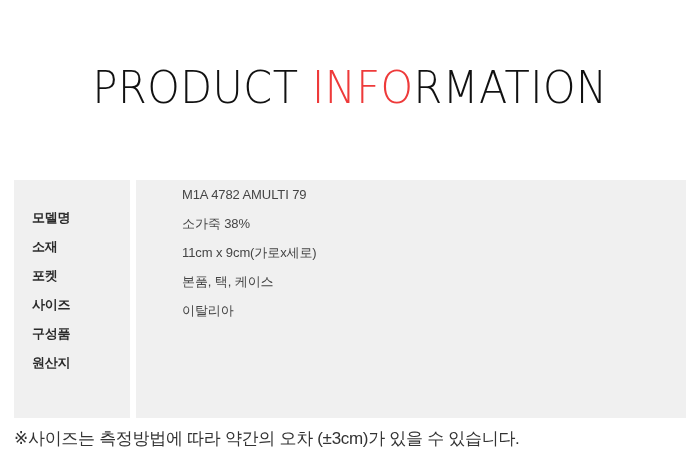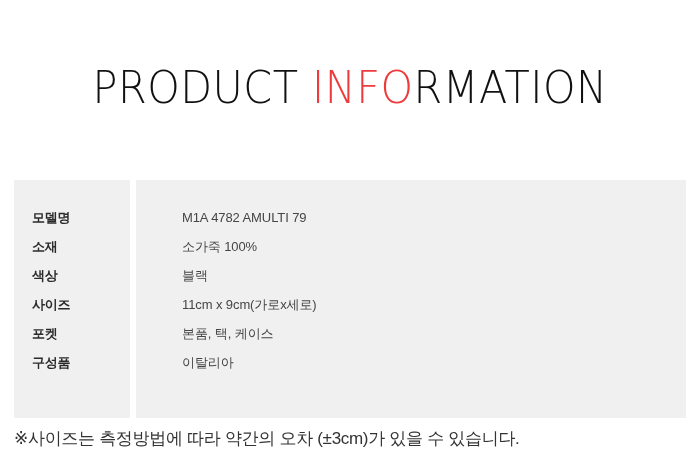--- a/index.html
+++ b/index.html
@@ -62,21 +62,20 @@
   }
   .spec-col-gap {
     width: 6px;
     background: #ffffff;
   }
   .spec-col-values {
     flex: 1 1 auto;
     background: #f0f0f0;
     display: flex;
     flex-direction: column;
-    padding-top: 23px;
     box-sizing: border-box;
   }
   .cell {
     height: 29px;
     line-height: 29px;
     font-size: 13px;
     white-space: nowrap;
     overflow: hidden;
   }
   .cell-label {
@@ -111,32 +110,31 @@
   <div class="page-title">
     <span class="seg-dark">PRODUCT </span><span class="seg-red">INFO</span><span class="seg-dark">RMATION</span>
   </div>
 </div>
 
 <div class="spec-table">
 
   <div class="spec-col-labels">
     <div class="cell cell-label">모델명</div>
     <div class="cell cell-label">소재</div>
-    <div class="cell cell-label">색상</div>
+    <div class="cell cell-label">포켓</div>
     <div class="cell cell-label">사이즈</div>
-    <div class="cell cell-label">포켓</div>
     <div class="cell cell-label">구성품</div>
+    <div class="cell cell-label">원산지</div>
   </div>
 
   <div class="spec-col-gap"></div>
 
   <div class="spec-col-values">
     <div class="cell cell-value">M1A 4782 AMULTI 79</div>
-    <div class="cell cell-value">소가죽 100%</div>
-    <div class="cell cell-value">블랙</div>
+    <div class="cell cell-value">소가죽 38%</div>
     <div class="cell cell-value">11cm x 9cm(가로x세로)</div>
     <div class="cell cell-value">본품, 택, 케이스</div>
     <div class="cell cell-value">이탈리아</div>
   </div>
 
 </div>
 
 <div class="footer-note">※사이즈는 측정방법에 따라 약간의 오차 (±3cm)가 있을 수 있습니다.</div>
 
 </body></html>

